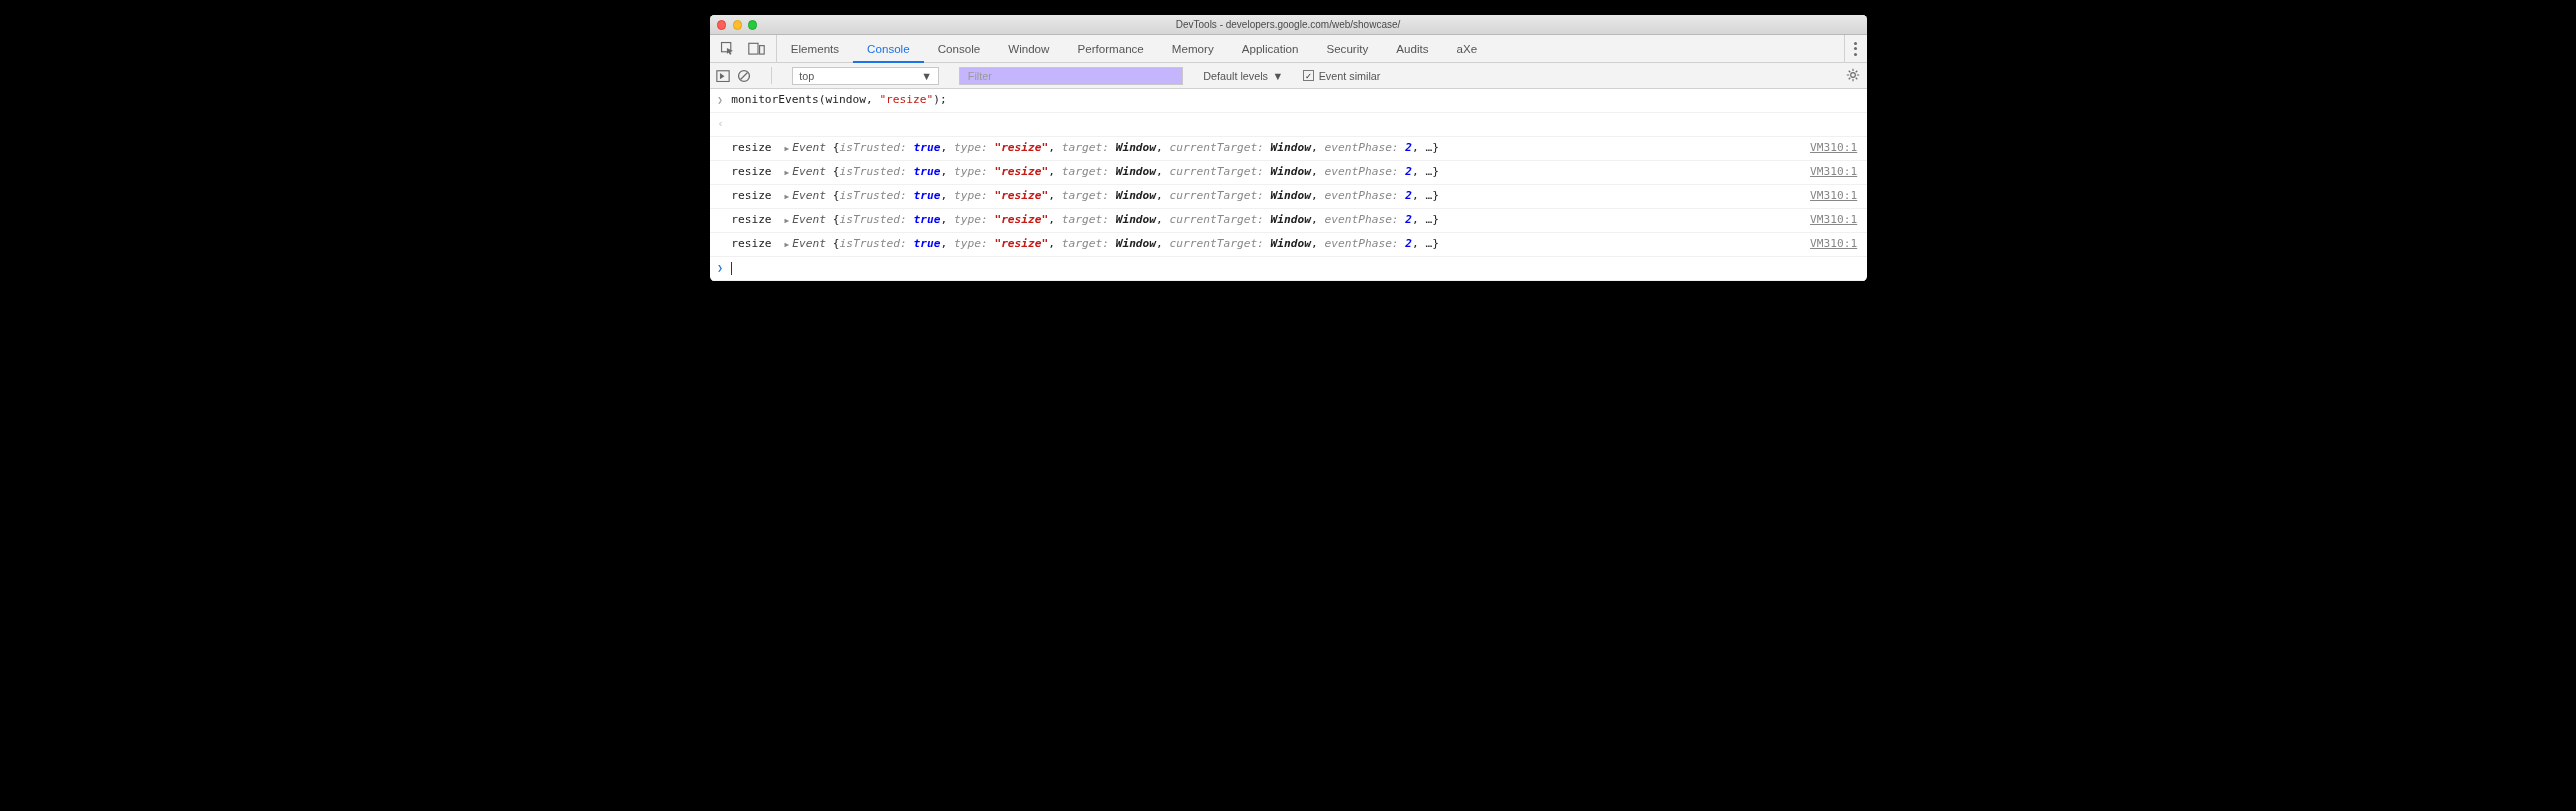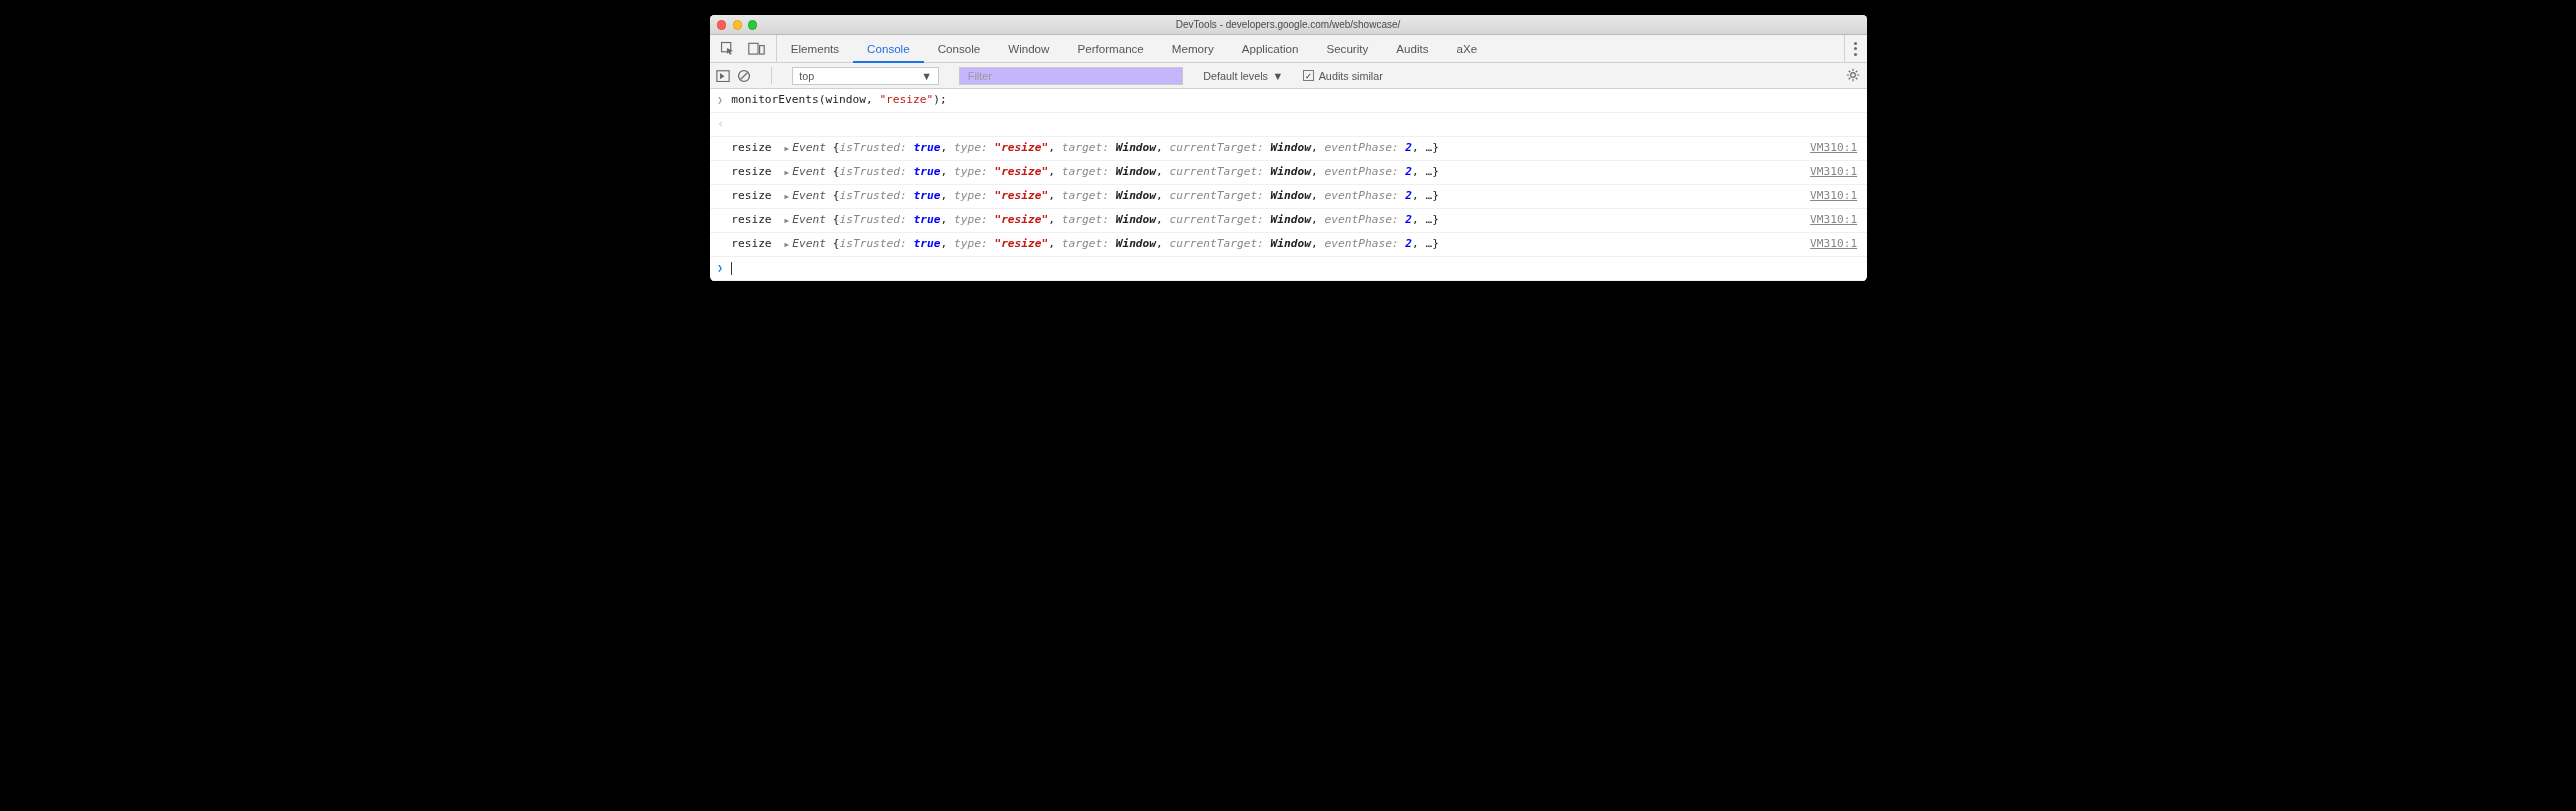--- a/index.html
+++ b/index.html
@@ -220,21 +220,21 @@
       <span>top</span>
       <span>▼</span>
     </div>
     <input class="filter-input" placeholder="Filter" style="">
     <div class="levels">
       <span>Default levels</span>
       <span>▼</span>
     </div>
     <label class="checkbox">
       <span class="box">✓</span>
-      <span>Audits similar</span>
+      <span>Event similar</span>
     </label>
     <div class="gear">
       <svg width="14" height="14" viewBox="0 0 18 18">
           <circle cx="9" cy="9" r="3" fill="none" stroke="#6b6b6b" stroke-width="1.5"></circle>
           <g stroke="#6b6b6b" stroke-width="1.5">
             <line x1="9" y1="1" x2="9" y2="4"></line>
             <line x1="9" y1="14" x2="9" y2="17"></line>
             <line x1="1" y1="9" x2="4" y2="9"></line>
             <line x1="14" y1="9" x2="17" y2="9"></line>
             <line x1="3.5" y1="3.5" x2="5.5" y2="5.5"></line>

